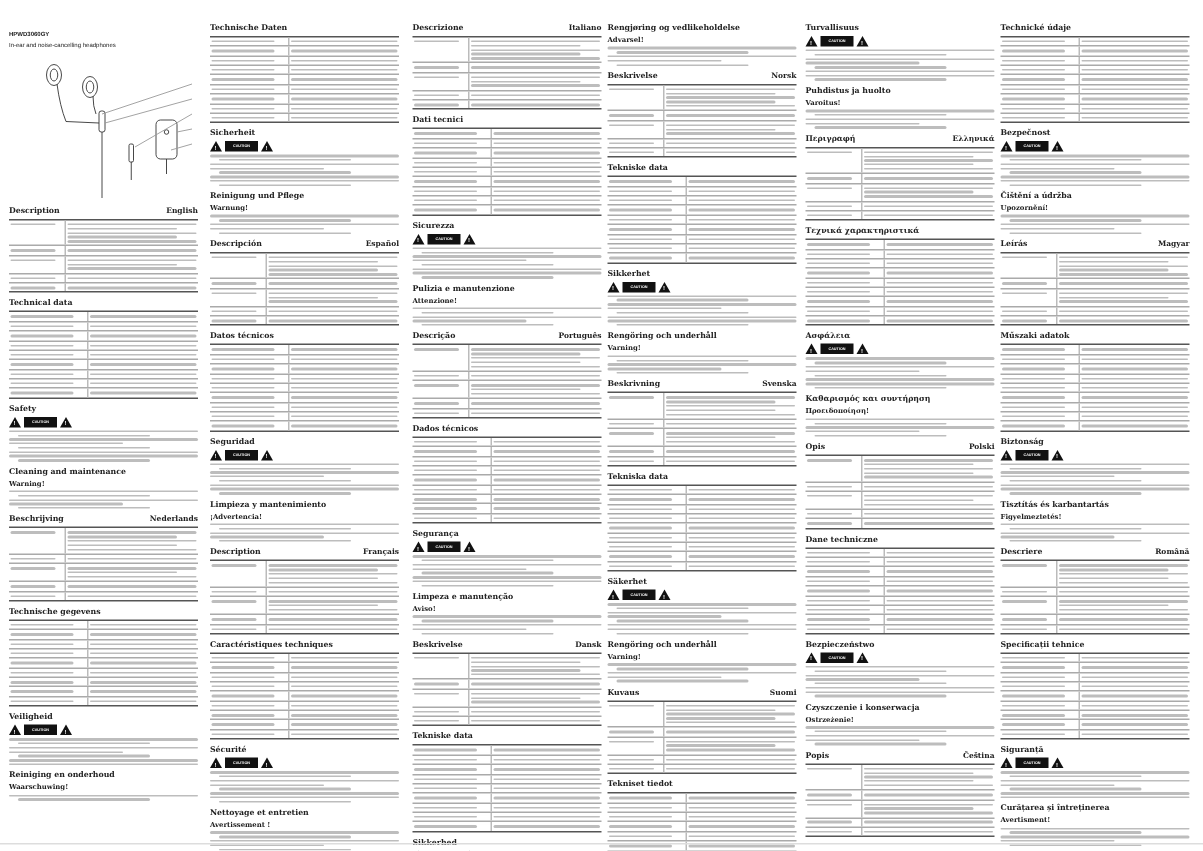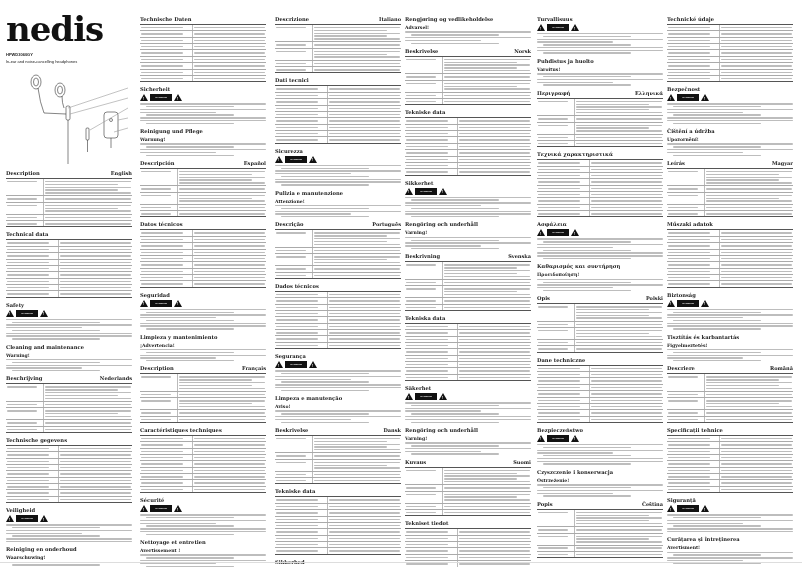--- a/index.html
+++ b/index.html
@@ -30,21 +30,20 @@
   .tri { width: 0; height: 0; border-left: 4px solid transparent; border-right: 4px solid transparent; border-bottom: 7px solid #111; position: relative; }
   .tri::after { content: "!"; position: absolute; left: -1px; top: 1.5px; font-size: 4px; color: #fff; font-weight: bold; }
   .caution { width: 22px; height: 7px; background: #111; color: #fff; font-size: 2.5px; display: flex; align-items: center; justify-content: center; font-weight: bold; }
   .footer-line { position: absolute; left: 0; bottom: 4px; width: 802px; height: 1px; background: #ddd; }
 </style>
 </head>
 <body>
 
 <div class="page">
   <div id="col0" class="col" style="left:6px;">
-    <div class="logo">nedis</div>
     <div class="model">HPWD3060GY</div>
     <div class="subtitle">In-ear and noise-cancelling headphones</div>
     <div class="illus">
       <svg width="126" height="98" viewBox="0 0 126 98">
         <g fill="none" stroke="#333" stroke-width="0.6">
           <ellipse cx="30" cy="14" rx="5" ry="7"></ellipse>
           <ellipse cx="30" cy="14" rx="2.5" ry="4"></ellipse>
           <path d="M32 20 Q34 35 38 45"></path>
           <ellipse cx="54" cy="22" rx="5" ry="7"></ellipse>
           <ellipse cx="54" cy="22" rx="2.5" ry="4"></ellipse>

